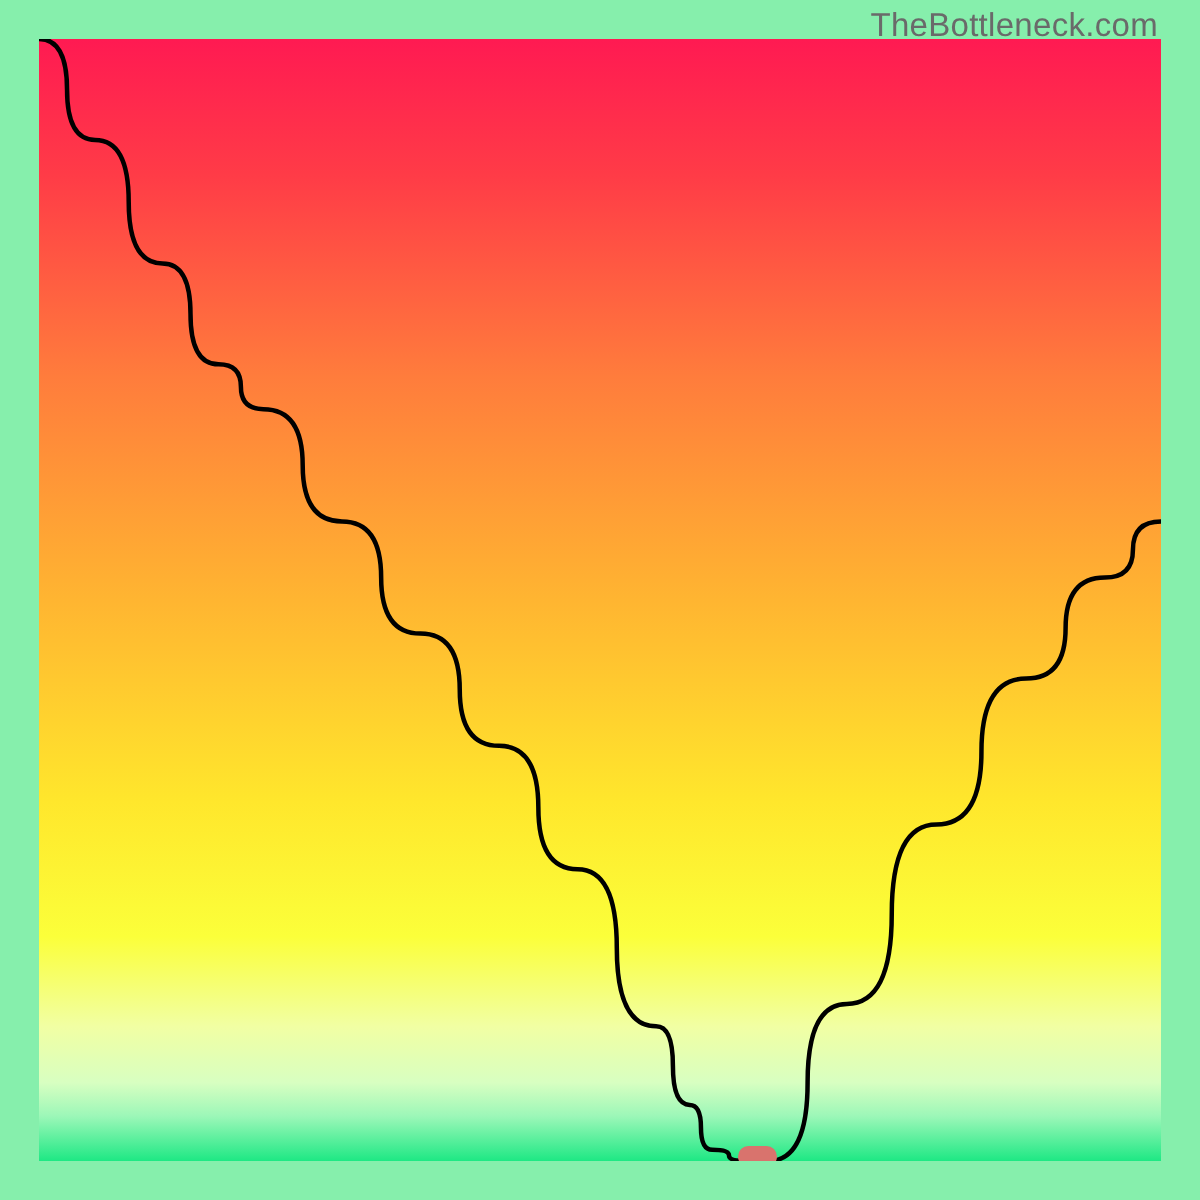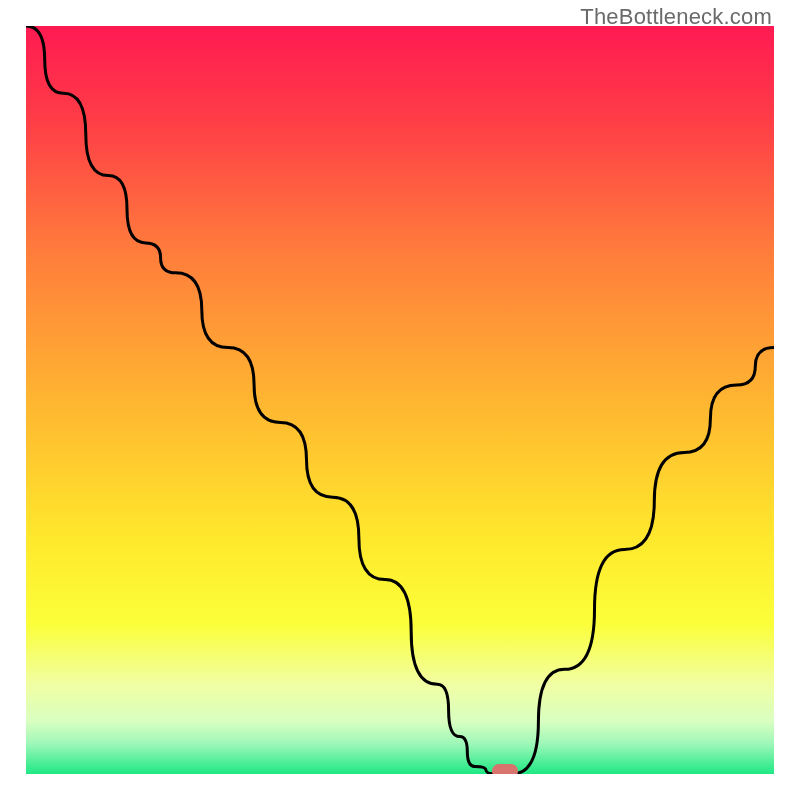--- a/index.html
+++ b/index.html
@@ -7,21 +7,21 @@
     padding: 0;
     background: #000;
     width: 800px;
     height: 800px;
     overflow: hidden;
   }
   .container {
     position: relative;
     width: 800px;
     height: 800px;
-    background: #ffffff;
+    background: #86efac;
   }
   .plot-area {
     position: absolute;
     left: 26px;
     top: 26px;
     width: 748px;
     height: 748px;
     overflow: hidden;
   }
   .gradient-bg {

